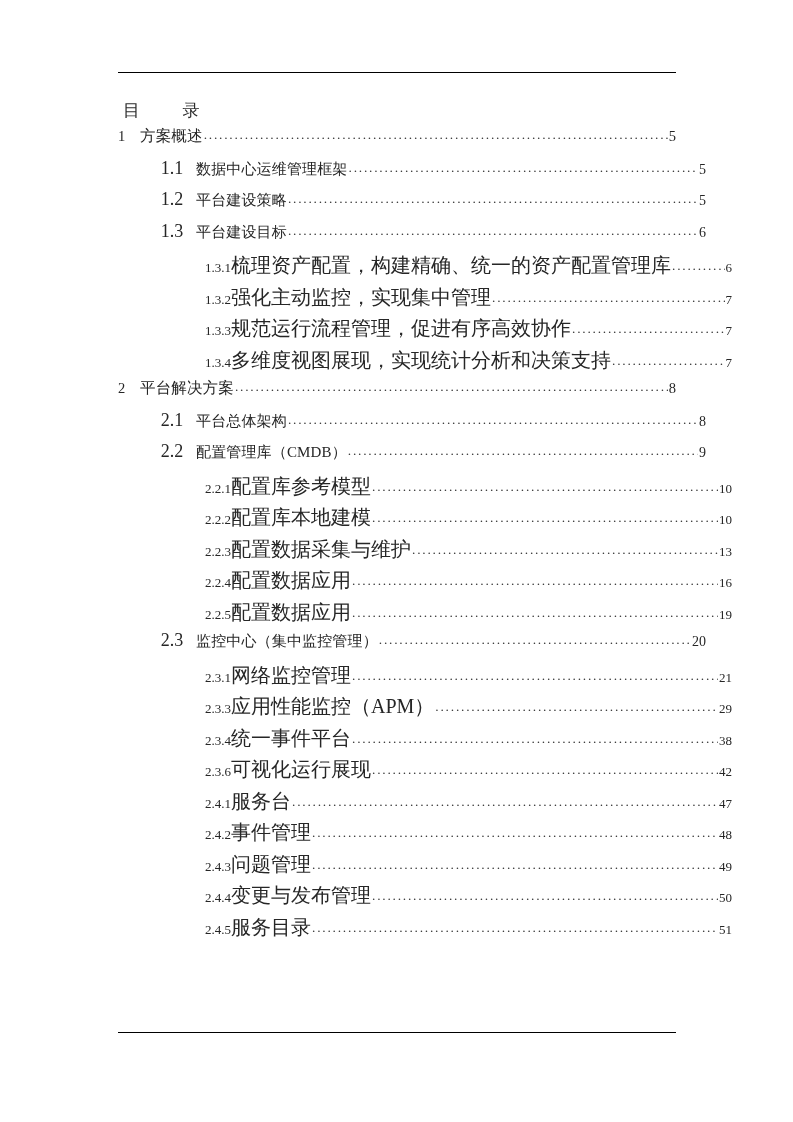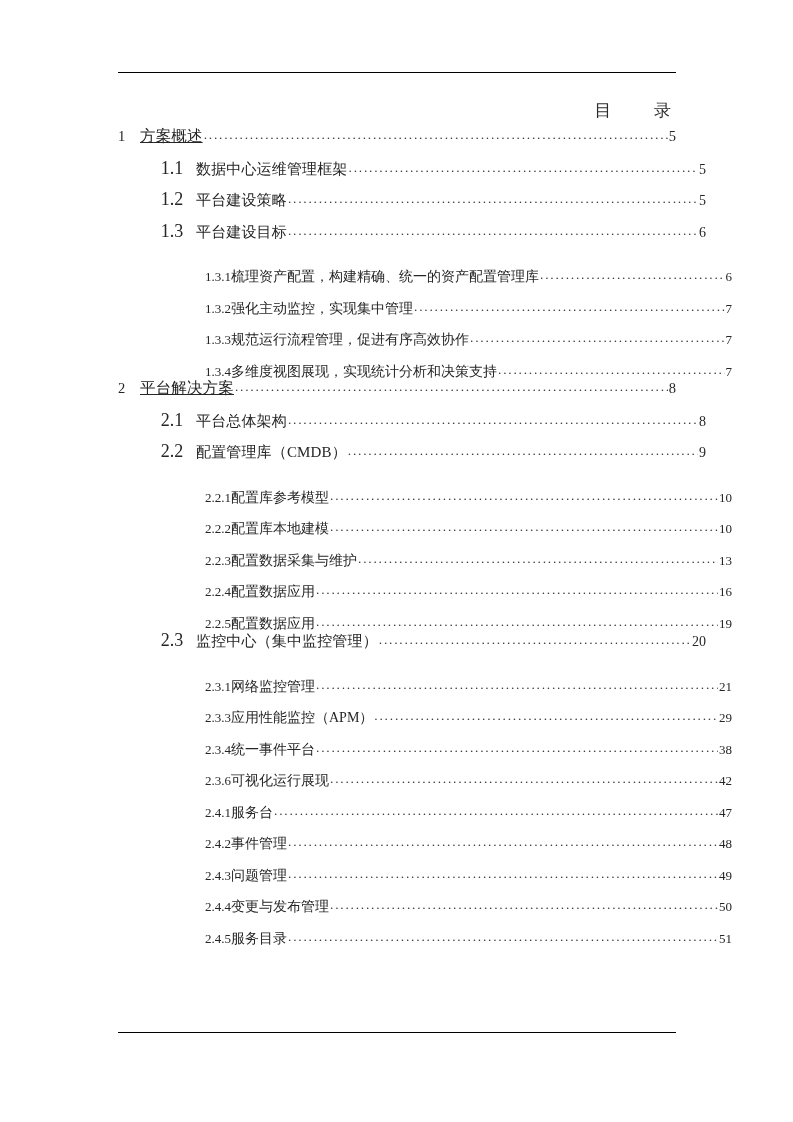--- a/index.html
+++ b/index.html
@@ -35,21 +35,21 @@
   }
   .rule-header { top: 72px; }
   .rule-footer { top: 1032px; }
 
   
   .toc-title {
     position: absolute;
     left: 118px;
     width: 558px;
     top: 99px;
-    text-align: right;
+    text-align: left;
     font-size: 17px;
     line-height: 24px;
     letter-spacing: 0.30em;
     text-indent: 0.30em;
     color: #2b2b2b;
     font-family: "Liberation Serif", "DejaVu Serif", serif;
     white-space: pre;
   }
 
   
@@ -98,33 +98,33 @@
 
   .toc-page {
     flex: 0 0 auto;
     text-align: right;
     font-family: "Liberation Serif", "DejaVu Serif", serif;
   }
 
   
   .lvl1 { font-size: 15.5px; }
   .lvl1 .toc-num { width: 22px; font-size: 14.5px; }
-  .lvl1 .toc-label { font-size: 15.5px; letter-spacing: 0.01em; text-decoration: underline; }
+  .lvl1 .toc-label { font-size: 15.5px; letter-spacing: 0.01em; }
   .lvl1 .toc-page { font-size: 14.5px; }
 
   
   .lvl2 { font-size: 15px; padding-left: 30px; }
   .lvl2 .toc-num { width: 48px; font-size: 18px; text-align: center; }
   .lvl2 .toc-label { font-size: 15px; letter-spacing: 0.01em; }
   .lvl2 .toc-page { font-size: 14px; }
 
   
   .lvl3 { font-size: 14px; padding-left: 56px; }
   .lvl3 .toc-num { width: 57px; font-size: 13px; text-align: right; }
-  .lvl3 .toc-label { font-size: 14px; margin-top: 16px; }
+  .lvl3 .toc-label { font-size: 20px; }
   .lvl3 .toc-page { font-size: 13px; }
 </style>
 </head>
 <body>
 
 <div class="page">
 
   <div class="rule rule-header"></div>
 
   <div class="toc-title">目    录</div>

